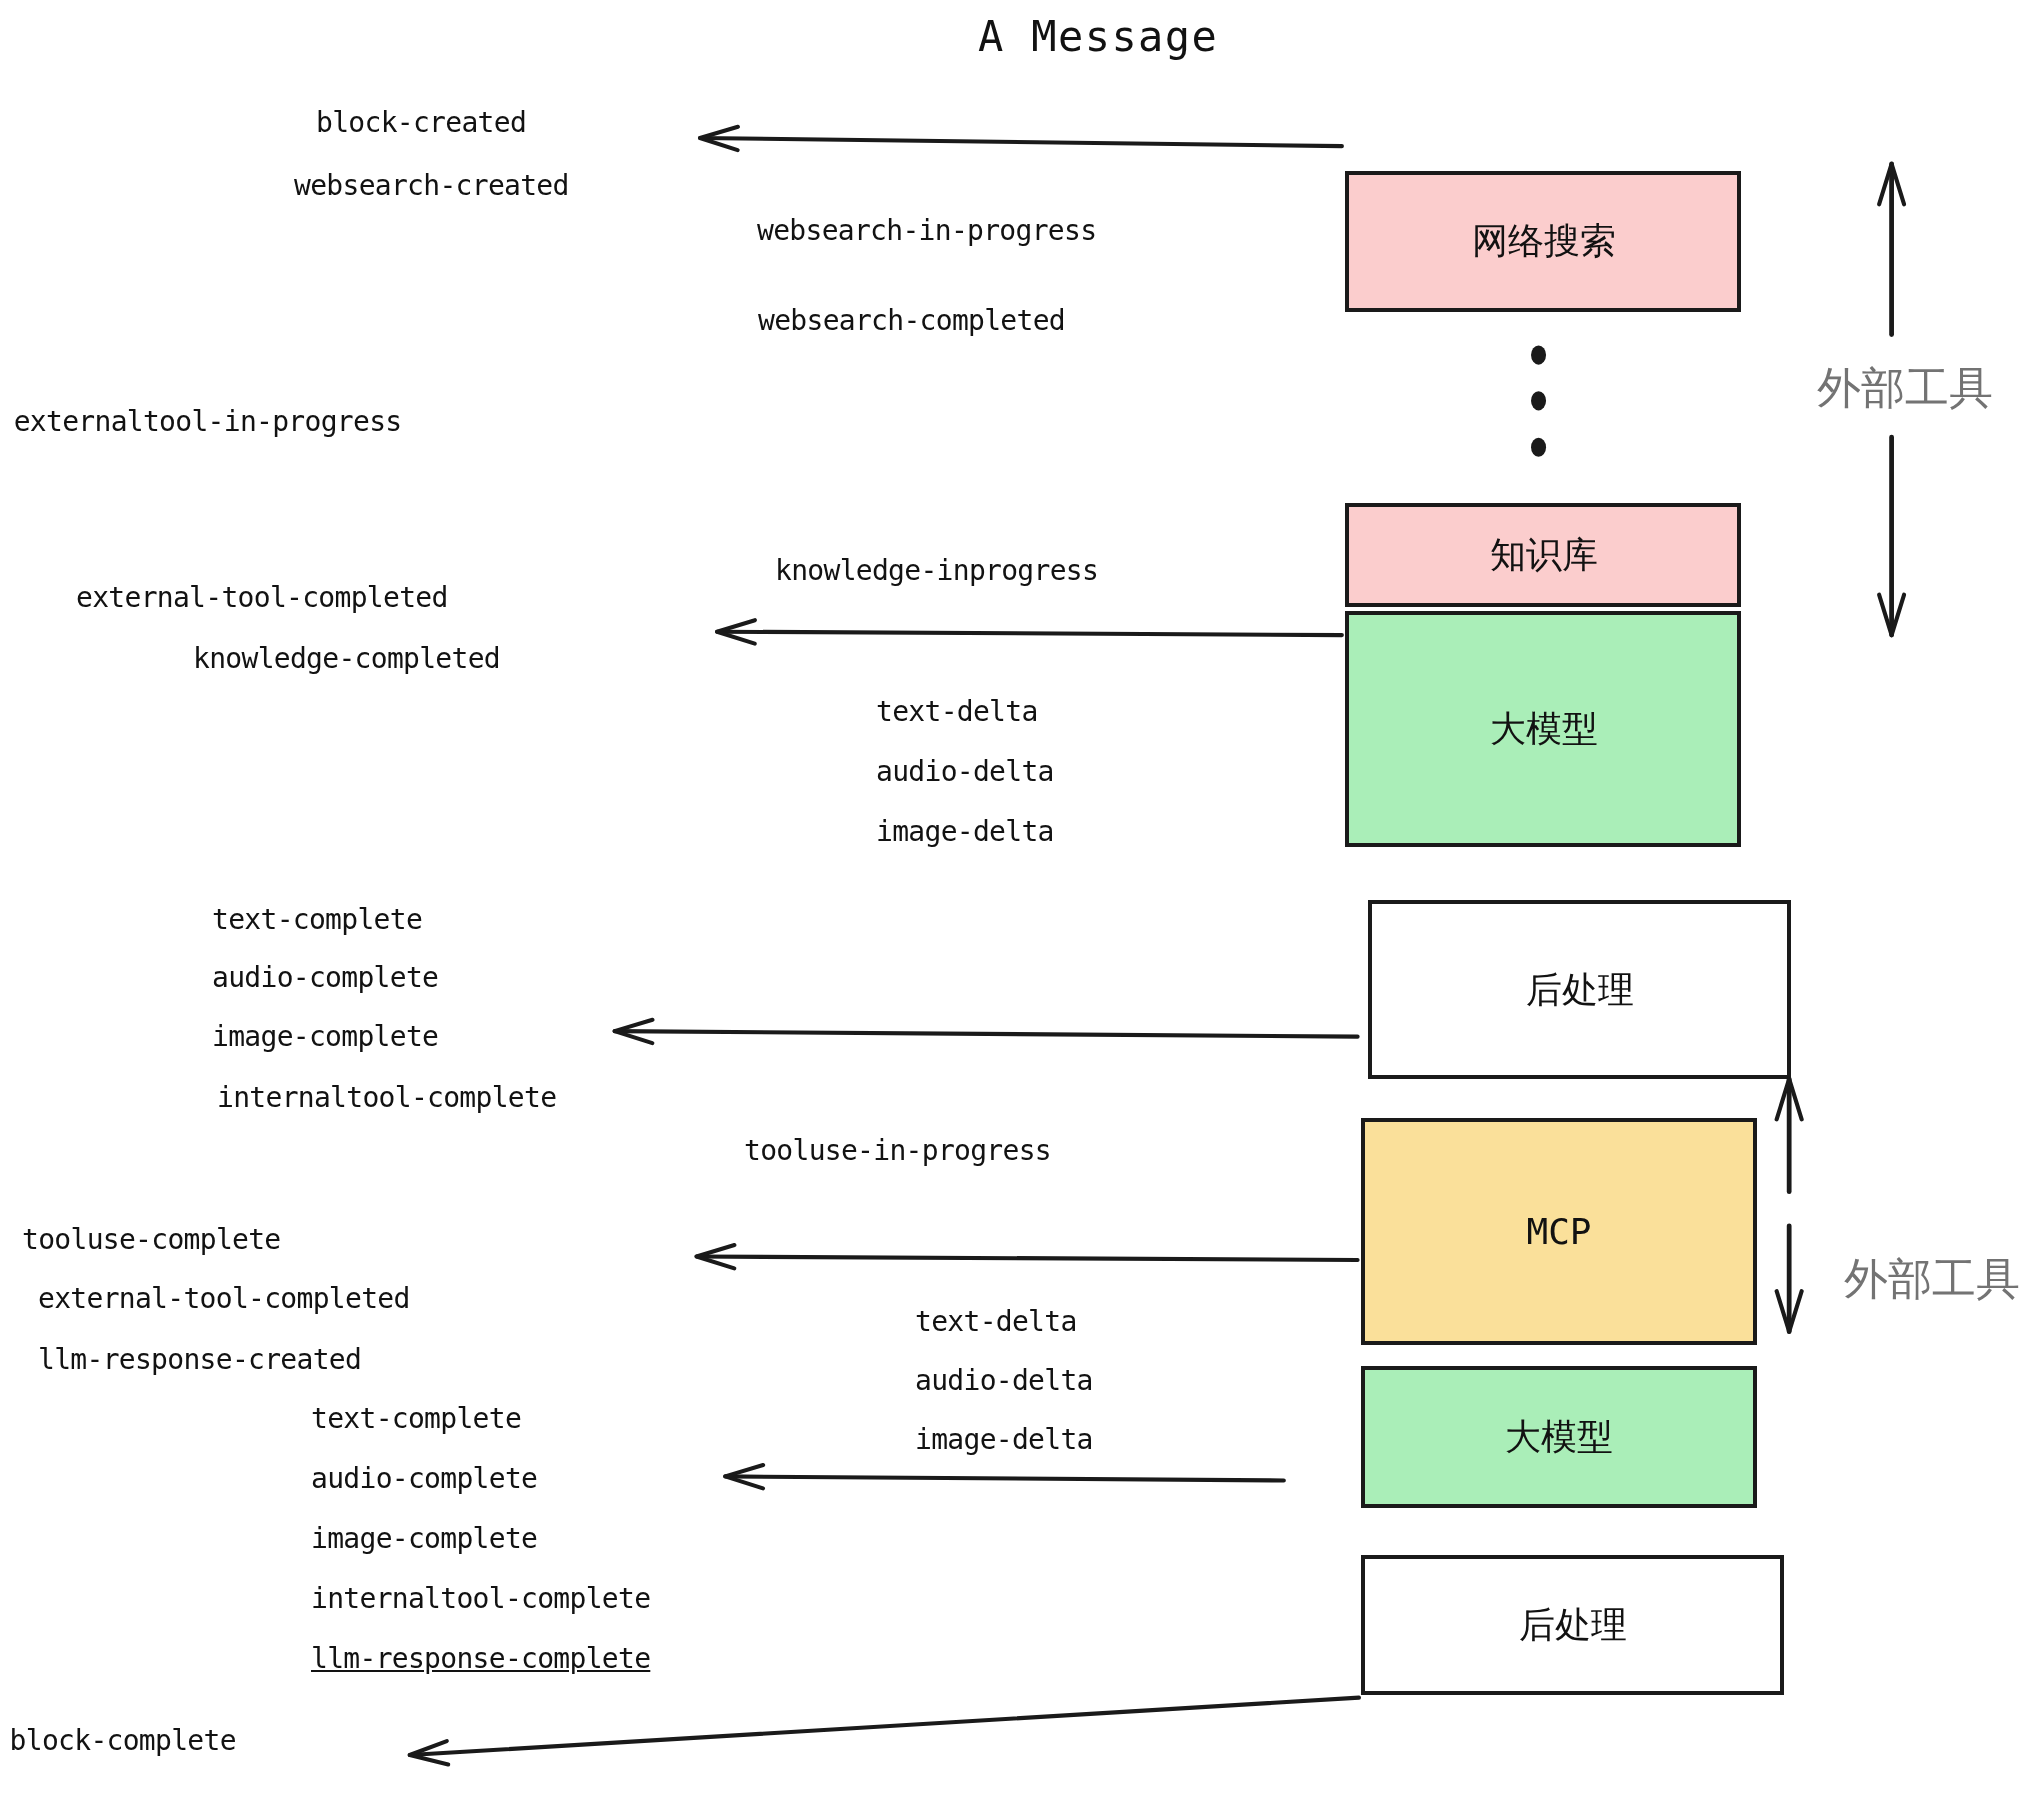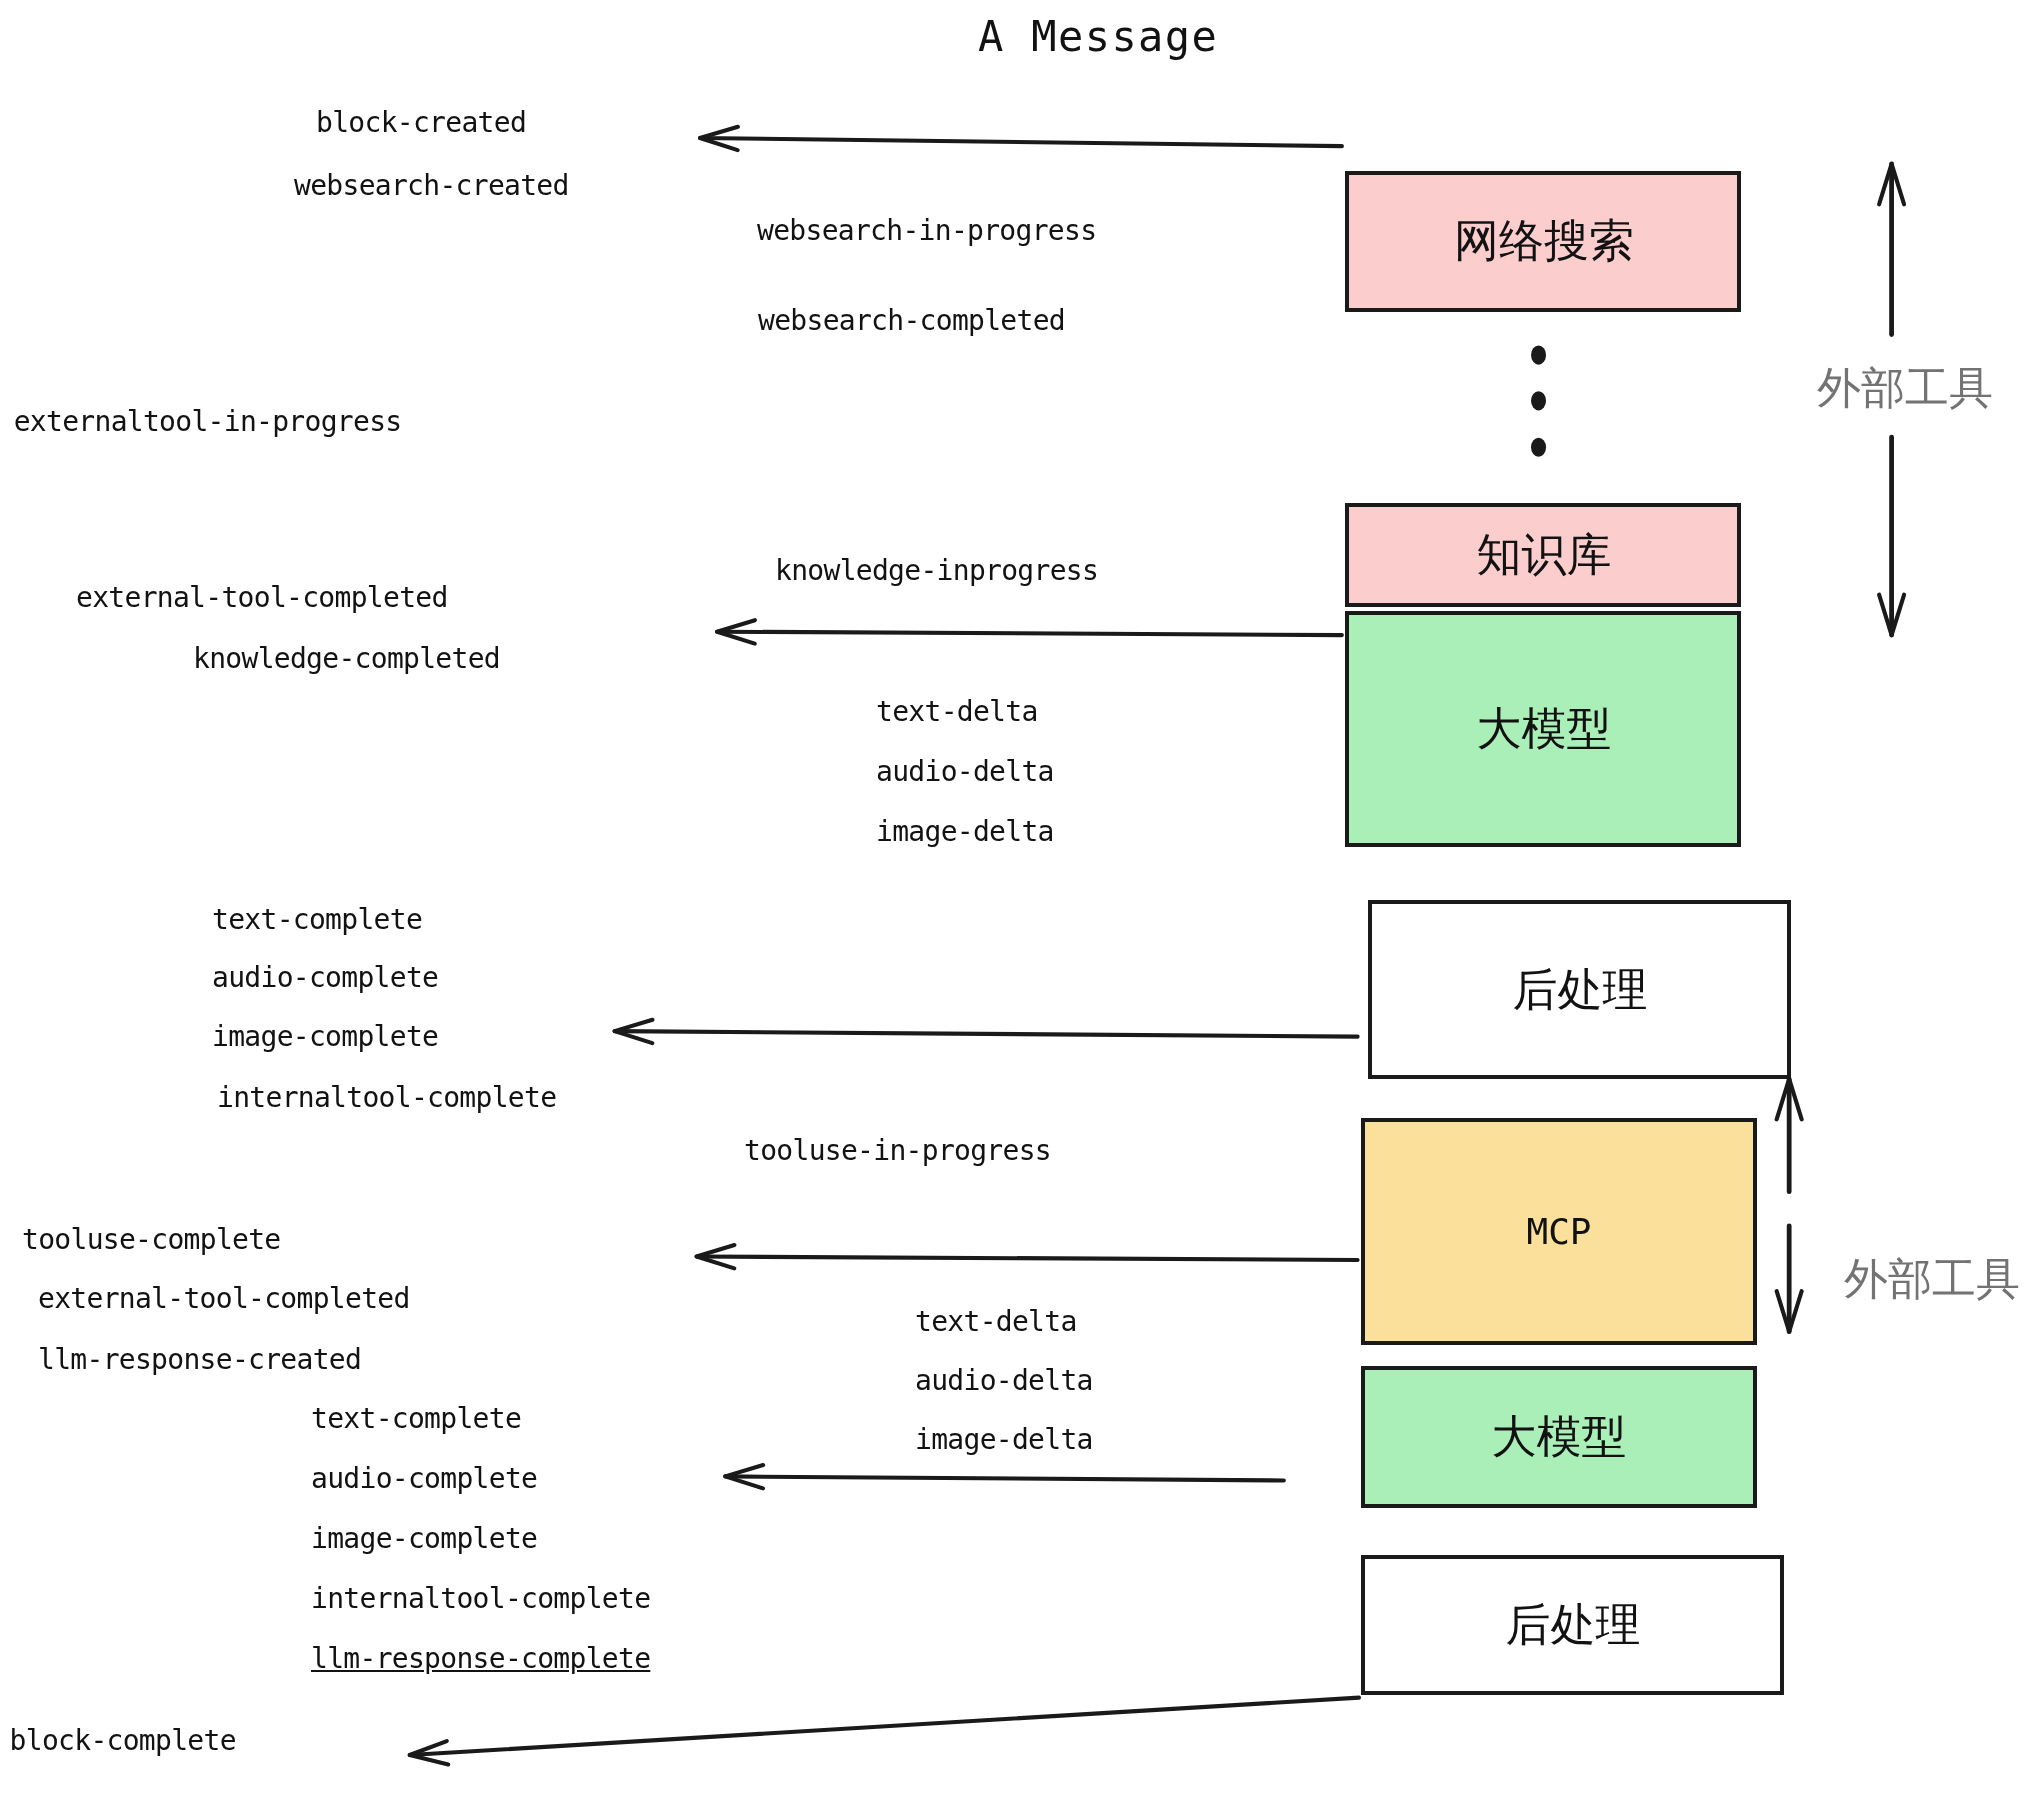--- a/index.html
+++ b/index.html
@@ -9,21 +9,21 @@
   svg.layer{position:absolute;left:0;top:0;width:2035px;height:1796px;}
 
   .evt{position:absolute;white-space:nowrap;
        font-family:"DejaVu Sans Mono","Liberation Mono",monospace;
        font-size:28px;line-height:1;color:#121212;letter-spacing:-0.7px;}
   .title{position:absolute;white-space:nowrap;
        font-family:"DejaVu Sans Mono","Liberation Mono",monospace;
        font-size:42px;color:#121212;letter-spacing:1.4px;}
   .boxlabel{position:absolute;white-space:nowrap;
        font-family:Liberation Mono, monospace;
-       font-size:45px;color:#121212;
+       font-size:36px;color:#121212;
        transform:translate(-50%,-50%);}
   .boxlabel.mono{font-family:"DejaVu Sans Mono","Liberation Mono",monospace;font-size:36px;}
   .sidelabel{position:absolute;white-space:nowrap;
        font-family:Liberation Sans, sans-serif;
        font-size:44px;color:#737373;}
   .node{position:absolute;box-sizing:border-box;border:4.1px solid #1a1a1a;}
 </style>
 </head>
 <body>
 

